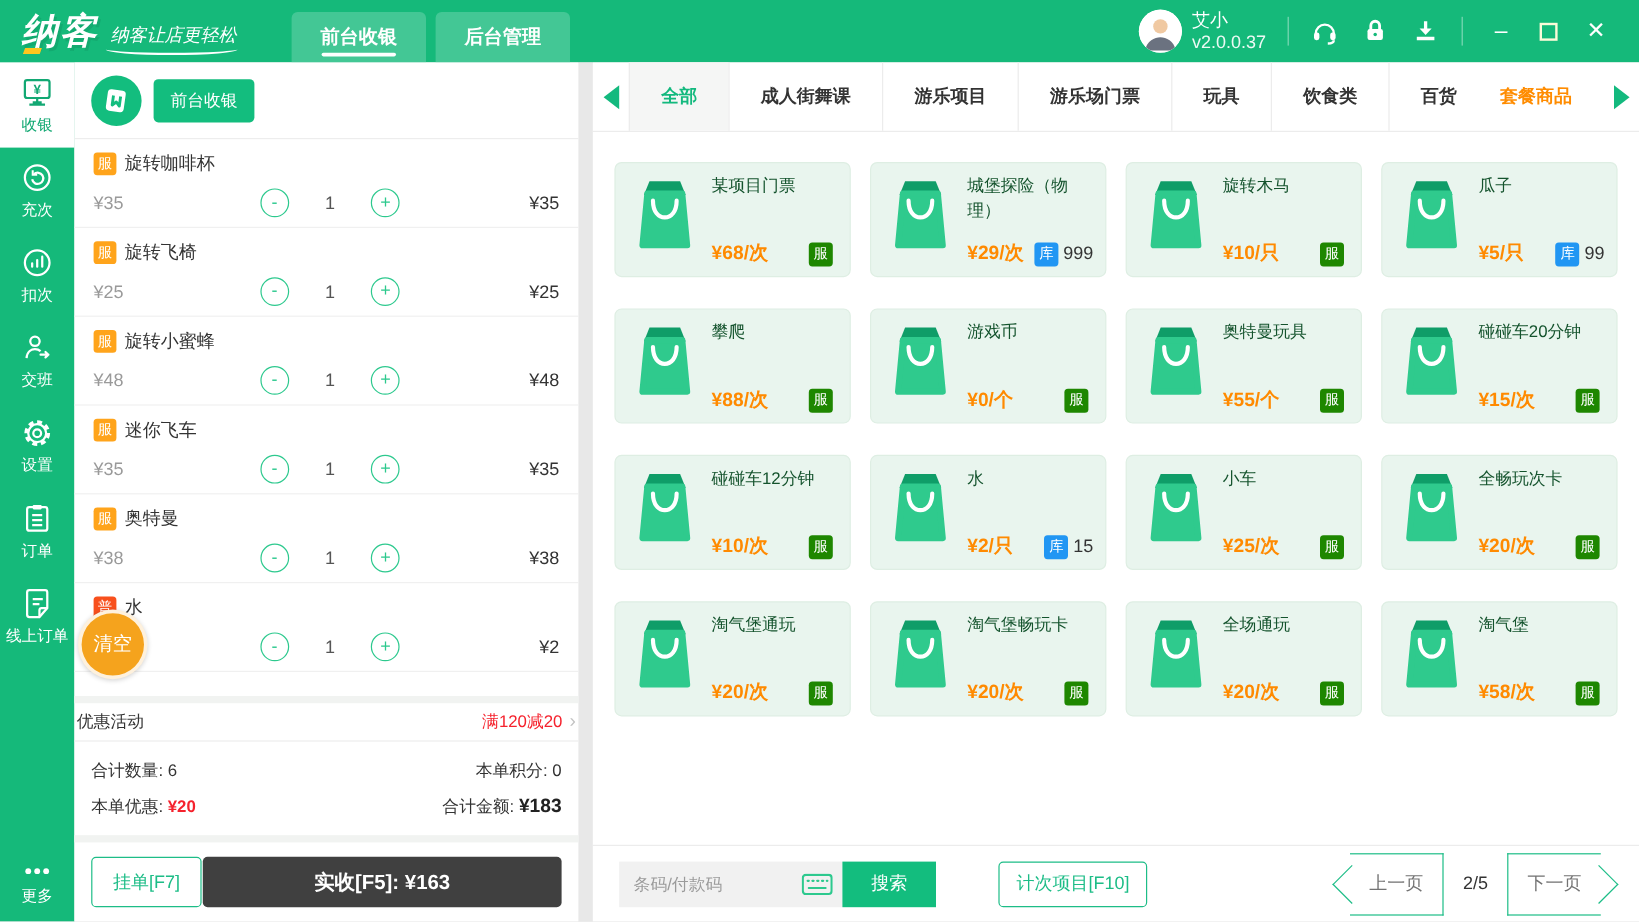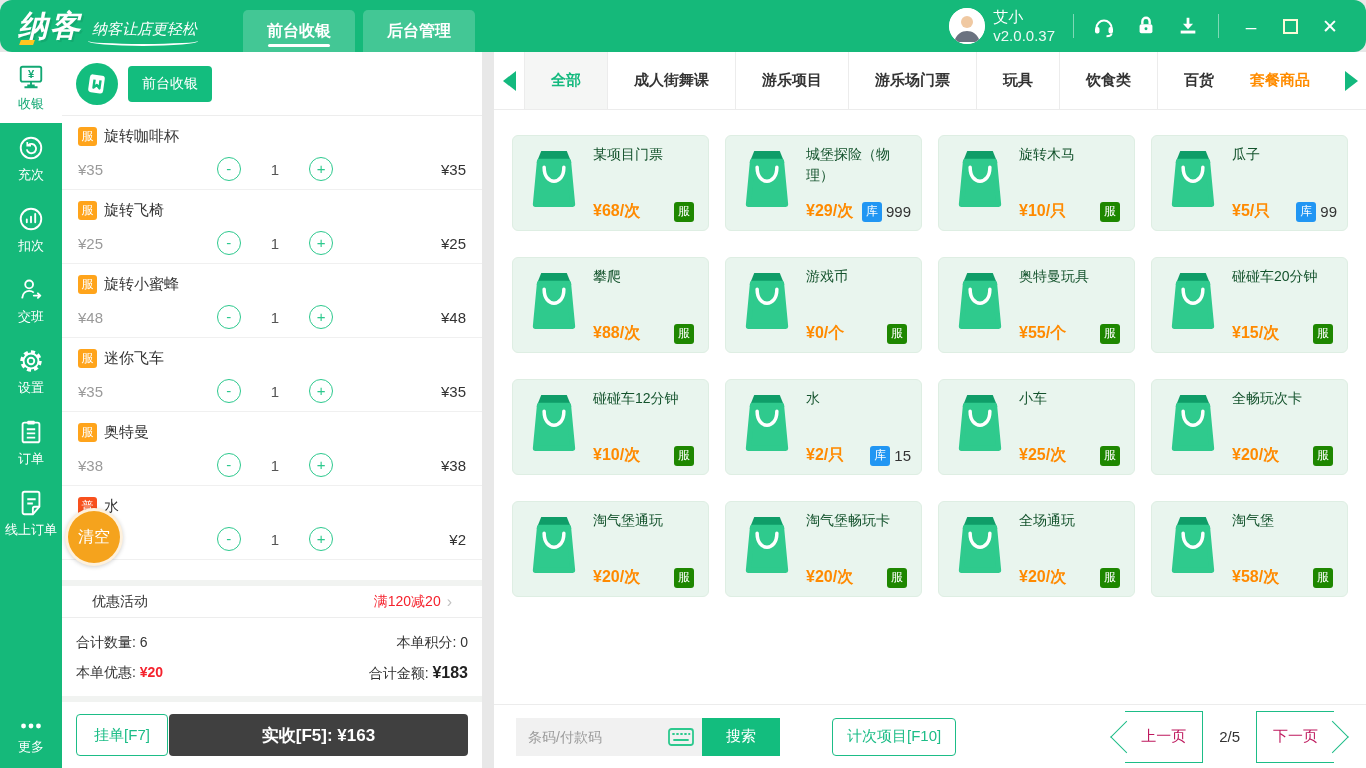--- a/index.html
+++ b/index.html
@@ -1,20 +1,20 @@
 <!DOCTYPE html>
 <html><head>
 <meta charset="utf-8">
 <style>
   * { margin:0; padding:0; box-sizing:border-box; }
   html,body { width:1366px; height:768px; overflow:hidden;
     font-family:"Liberation Sans","DejaVu Sans",sans-serif; background:#e8e8e8; }
 
   
-  .topbar { height:52px; background:#15b97a; display:flex; align-items:center; color:#fff;border-radius:12px; }
+  .topbar { height:52px; background:#15b97a; display:flex; align-items:center; color:#fff; }
   .logo-wrap { display:flex; align-items:flex-end; padding:0 14px 0 18px; }
   .logo { font-size:30px; font-weight:900; font-style:italic; letter-spacing:2px;
     text-shadow:2px 2px 0 rgba(0,0,0,.08); position:relative; }
   .logo::after { content:""; position:absolute; left:2px; bottom:2px; width:14px; height:5px;
     background:#ffc61e; transform:skewX(-20deg); }
   .slogan { font-size:15px; font-style:italic; margin:0 6px 8px 10px; position:relative; white-space:nowrap; }
   .slogan::after { content:""; position:absolute; left:-4px; bottom:-7px; width:105%; height:8px;
     border-bottom:2px solid #fff; border-radius:50%; }
   .nav-tabs { display:flex; align-self:flex-end; gap:8px; margin-left:26px; }
   .nav-tab { height:42px; padding:0 24px; background:#43c795; border-radius:5px 5px 0 0;
@@ -63,21 +63,21 @@
   .c-price { color:#9a9a9a; font-size:15px; }
   .stepper { display:flex; align-items:center; justify-content:center; gap:30px; }
   .step-btn { width:24px; height:24px; border-radius:50%; border:1px solid #2dc98e; color:#2dc98e;
     background:#fff; font-size:15px; line-height:22px; text-align:center; cursor:pointer; }
   .c-qty { font-size:15px; color:#555; }
   .c-total { text-align:right; font-size:15px; color:#333; }
   .clear-btn { position:absolute; left:3px; top:456px; width:58px; height:58px; border-radius:50%;
     background:#f5a31d; color:#fff; font-size:16px; border:3px solid rgba(255,255,255,.85);
     display:flex; align-items:center; justify-content:center; cursor:pointer; z-index:5;
     box-shadow:0 1px 4px rgba(0,0,0,.18); }
-  .promo { margin-top:auto; height:38px; display:flex; align-items:center; padding:0 30px;
+  .promo { margin-top:auto; height:38px; display:flex; align-items:center; padding:0 2px;
     border-top:6px solid #f1f3f1; border-bottom:1px solid #ededed; cursor:pointer; }
   .promo-label { font-size:14px; color:#333; }
   .promo-val { margin-left:auto; font-size:14px; color:#f5222d; }
   .promo-chev { color:#c3c3c3; font-size:16px; margin-left:6px; }
   .summary { padding:10px 14px 8px; border-bottom:6px solid #f1f3f1; }
   .sum-row { display:flex; align-items:center; justify-content:space-between; height:30px; font-size:14px; color:#333; }
   .sum-red { color:#f5222d; font-weight:bold; }
   .sum-big { font-weight:bold; font-size:16px; color:#222; }
   .cart-footer { display:flex; gap:1px; padding:12px 14px; align-items:center; }
   .btn-hold { width:92px; height:42px; background:#fff; border:1px solid #1dbd87; color:#1dbd87;
@@ -122,21 +122,21 @@
   .search-box { display:flex; align-items:center; background:#f1f1f1; height:38px; width:186px; padding:0 8px 0 12px; }
   .search-input { border:none; background:transparent; outline:none; font-size:14px; width:120px; color:#333; }
   .search-input::placeholder { color:#9b9b9b; }
   .kb-ico { margin-left:auto; cursor:pointer; display:flex; }
   .btn-search { height:38px; width:78px; background:#13bd7e; color:#fff; border:none; font-size:15px; cursor:pointer; }
   .btn-outline { height:38px; padding:0 14px; background:#fff; border:1px solid #1dbd87; color:#1dbd87;
     border-radius:4px; font-size:15px; cursor:pointer; }
   .bb-group { display:flex; gap:14px; margin-left:52px; }
   .pager { margin-left:auto; display:flex; align-items:center; gap:16px; }
   .pg-btn { position:relative; height:52px; padding:0 16px; background:#fff; border:1px solid #1dbd87;
-    color:#be185d; font-size:15px; cursor:pointer; }
+    color:#737373; font-size:15px; cursor:pointer; }
   .pg-btn.prev { border-left:none; margin-left:10px; }
   .pg-btn.prev::before { content:""; position:absolute; left:-10px; top:50%; width:22px; height:22px;
     transform:translateY(-50%) rotate(45deg); border-left:1px solid #1dbd87; border-bottom:1px solid #1dbd87; background:#fff; }
   .pg-btn.next { border-right:none; margin-right:10px; }
   .pg-btn.next::after { content:""; position:absolute; right:-10px; top:50%; width:22px; height:22px;
     transform:translateY(-50%) rotate(45deg); border-right:1px solid #1dbd87; border-top:1px solid #1dbd87; background:#fff; }
   .pg-num { font-size:15px; color:#333; }
 </style>
 </head>
 <body>

